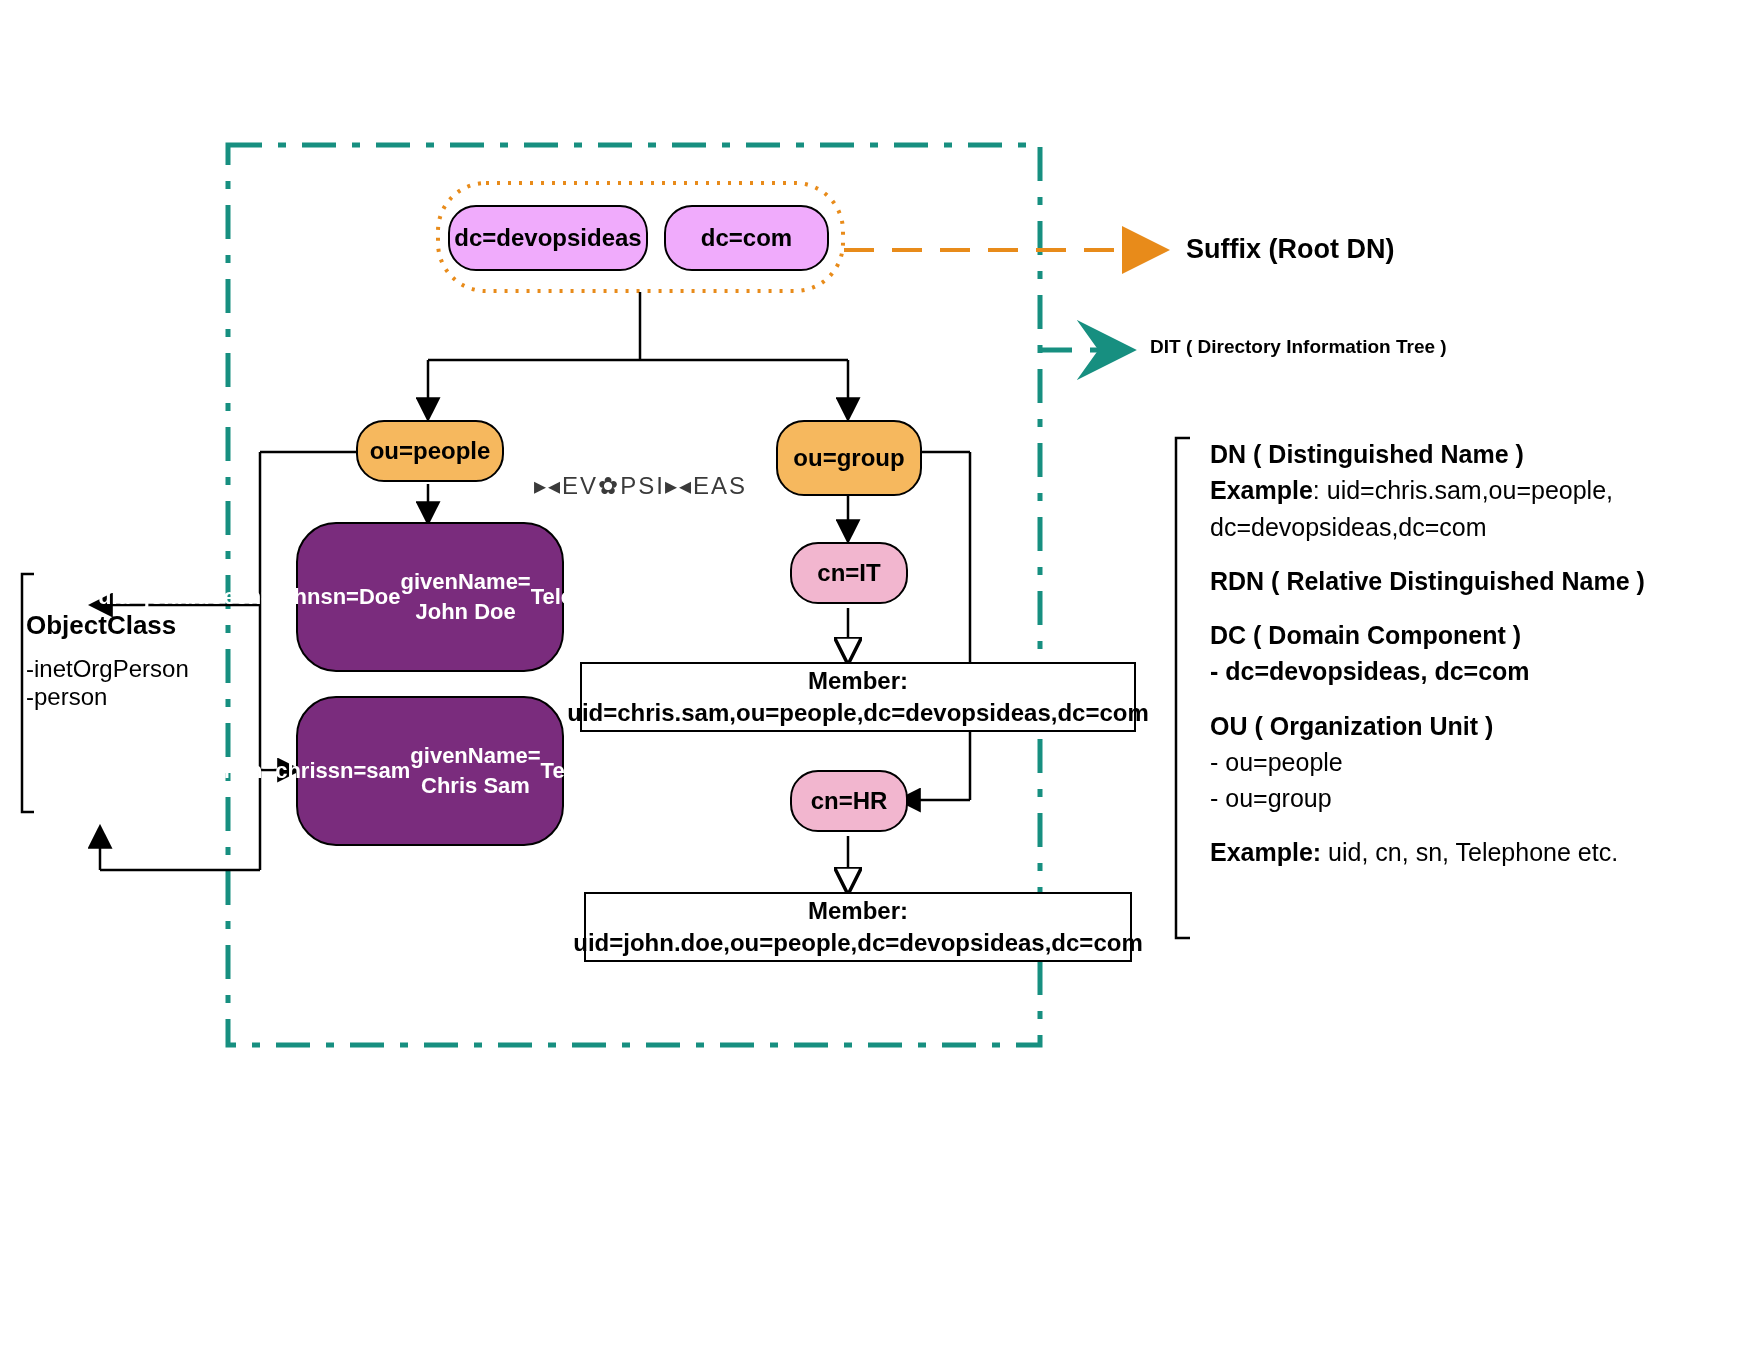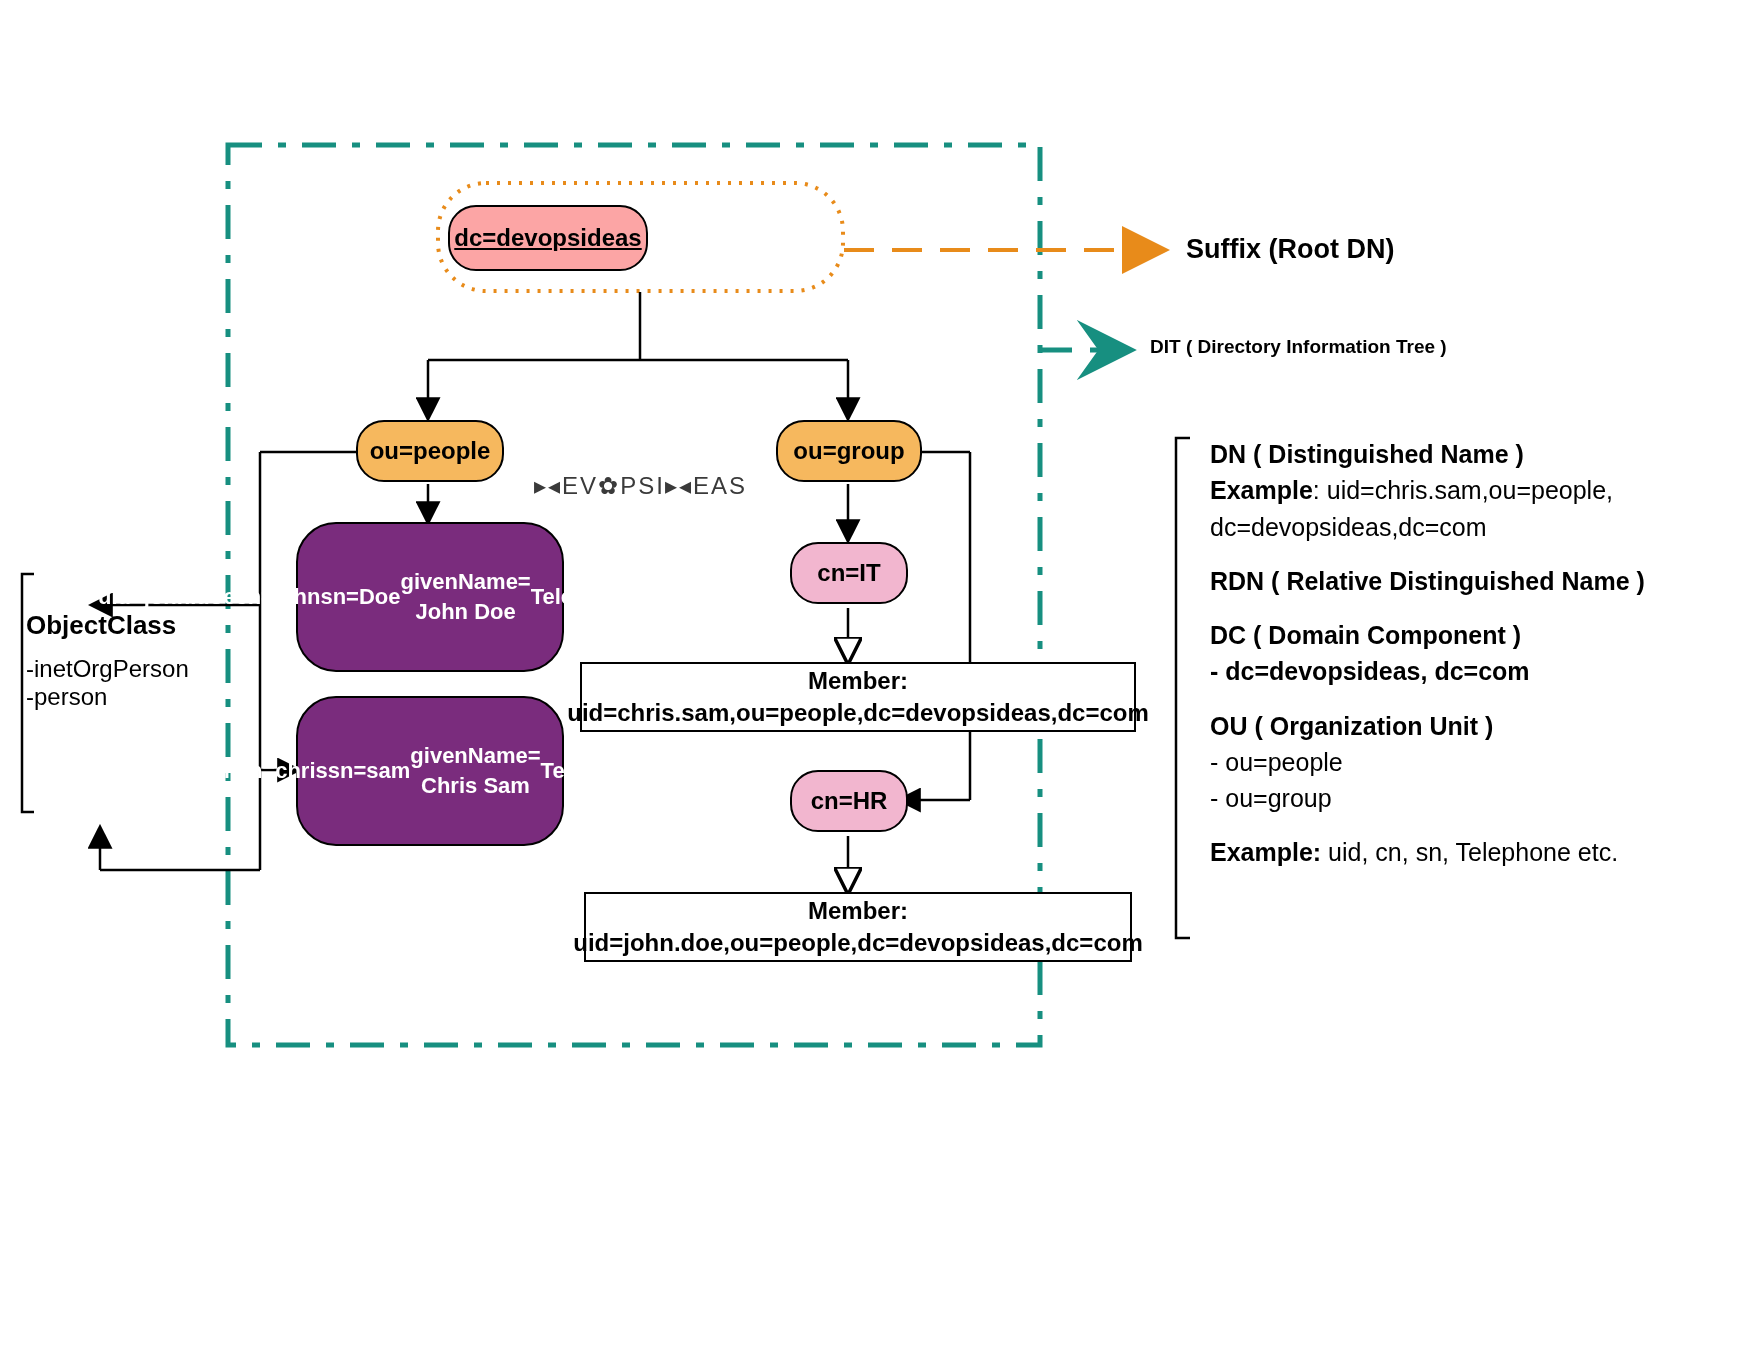--- a/index.html
+++ b/index.html
@@ -1,20 +1,20 @@
 <!DOCTYPE html>
 <html><head>
 <meta charset="utf-8">
 <style>
   html,body{margin:0;padding:0;width:1760px;height:1360px;background:#fff;font-family:Arial,Helvetica,sans-serif;color:#000;}
   .canvas{position:relative;width:1760px;height:1360px;}
   .abs{position:absolute;}
   
   .pill{display:flex;align-items:center;justify-content:center;font-weight:bold;border:2px solid #000;border-radius:28px;box-sizing:border-box;}
-  .pill.teal{background:#fca5a5;text-decoration:underline;}
+  .pill.teal{background:#f0abfc;}
   .pill.orange{background:#f6b85e;}
   .pill.pink{background:#f2b6cf;}
   .card{border:2px solid #000;border-radius:40px;background:#7a2c7d;color:#fff;font-weight:bold;text-align:center;display:flex;flex-direction:row;align-items:center;justify-content:center;box-sizing:border-box;padding:10px 20px;line-height:1.35;}
   .membox{border:2px solid #000;background:#fff;text-align:center;display:flex;flex-direction:column;align-items:center;justify-content:center;box-sizing:border-box;padding:8px 30px;line-height:1.35;}
   .lbl{font-size:24px;}
   .mono{font-size:24px;}
   .title{font-weight:bold;font-size:30px;}
   
   .legend{font-size:25px;line-height:1.45;}
   
@@ -75,25 +75,28 @@
     <line x1="1042" y1="350" x2="1124" y2="350" stroke="#178f80" stroke-width="5" stroke-dasharray="30 18" marker-end="url(#arr-teal)"></line>
 
     <path d="M34 574 L22 574 L22 812 L34 812" fill="none" stroke="#000" stroke-width="2.5"></path>
 
     <path d="M1190 438 L1176 438 L1176 938 L1190 938" fill="none" stroke="#000" stroke-width="2.5"></path>
   </svg>
 
   <div class="abs pill teal" style="left:448px;top:205px;width:200px;height:66px">
     <span class="lbl">dc=devopsideas</span>
   </div>
+  <div class="abs pill teal" style="left:664px;top:205px;width:165px;height:66px">
+    <span class="lbl">dc=com</span>
+  </div>
 
   <div class="abs pill orange" style="left:356px;top:420px;width:148px;height:62px">
     <span class="lbl">ou=people</span>
   </div>
-  <div class="abs pill orange" style="left:776px;top:420px;width:146px;height:62px">
+  <div class="abs pill orange" style="left:776px;top:420px;width:146px;height:76px">
     <span class="lbl">ou=group</span>
   </div>
 
   <div class="abs brand" style="left:534px;top:472px">
     <span>▸◂EV✿PSI▸◂EAS</span>
   </div>
 
   <div class="abs card" style="left:296px;top:522px;width:268px;height:150px;font-size:22px">
     <span>uid=john.doe</span>
     <span>cn=john</span>

